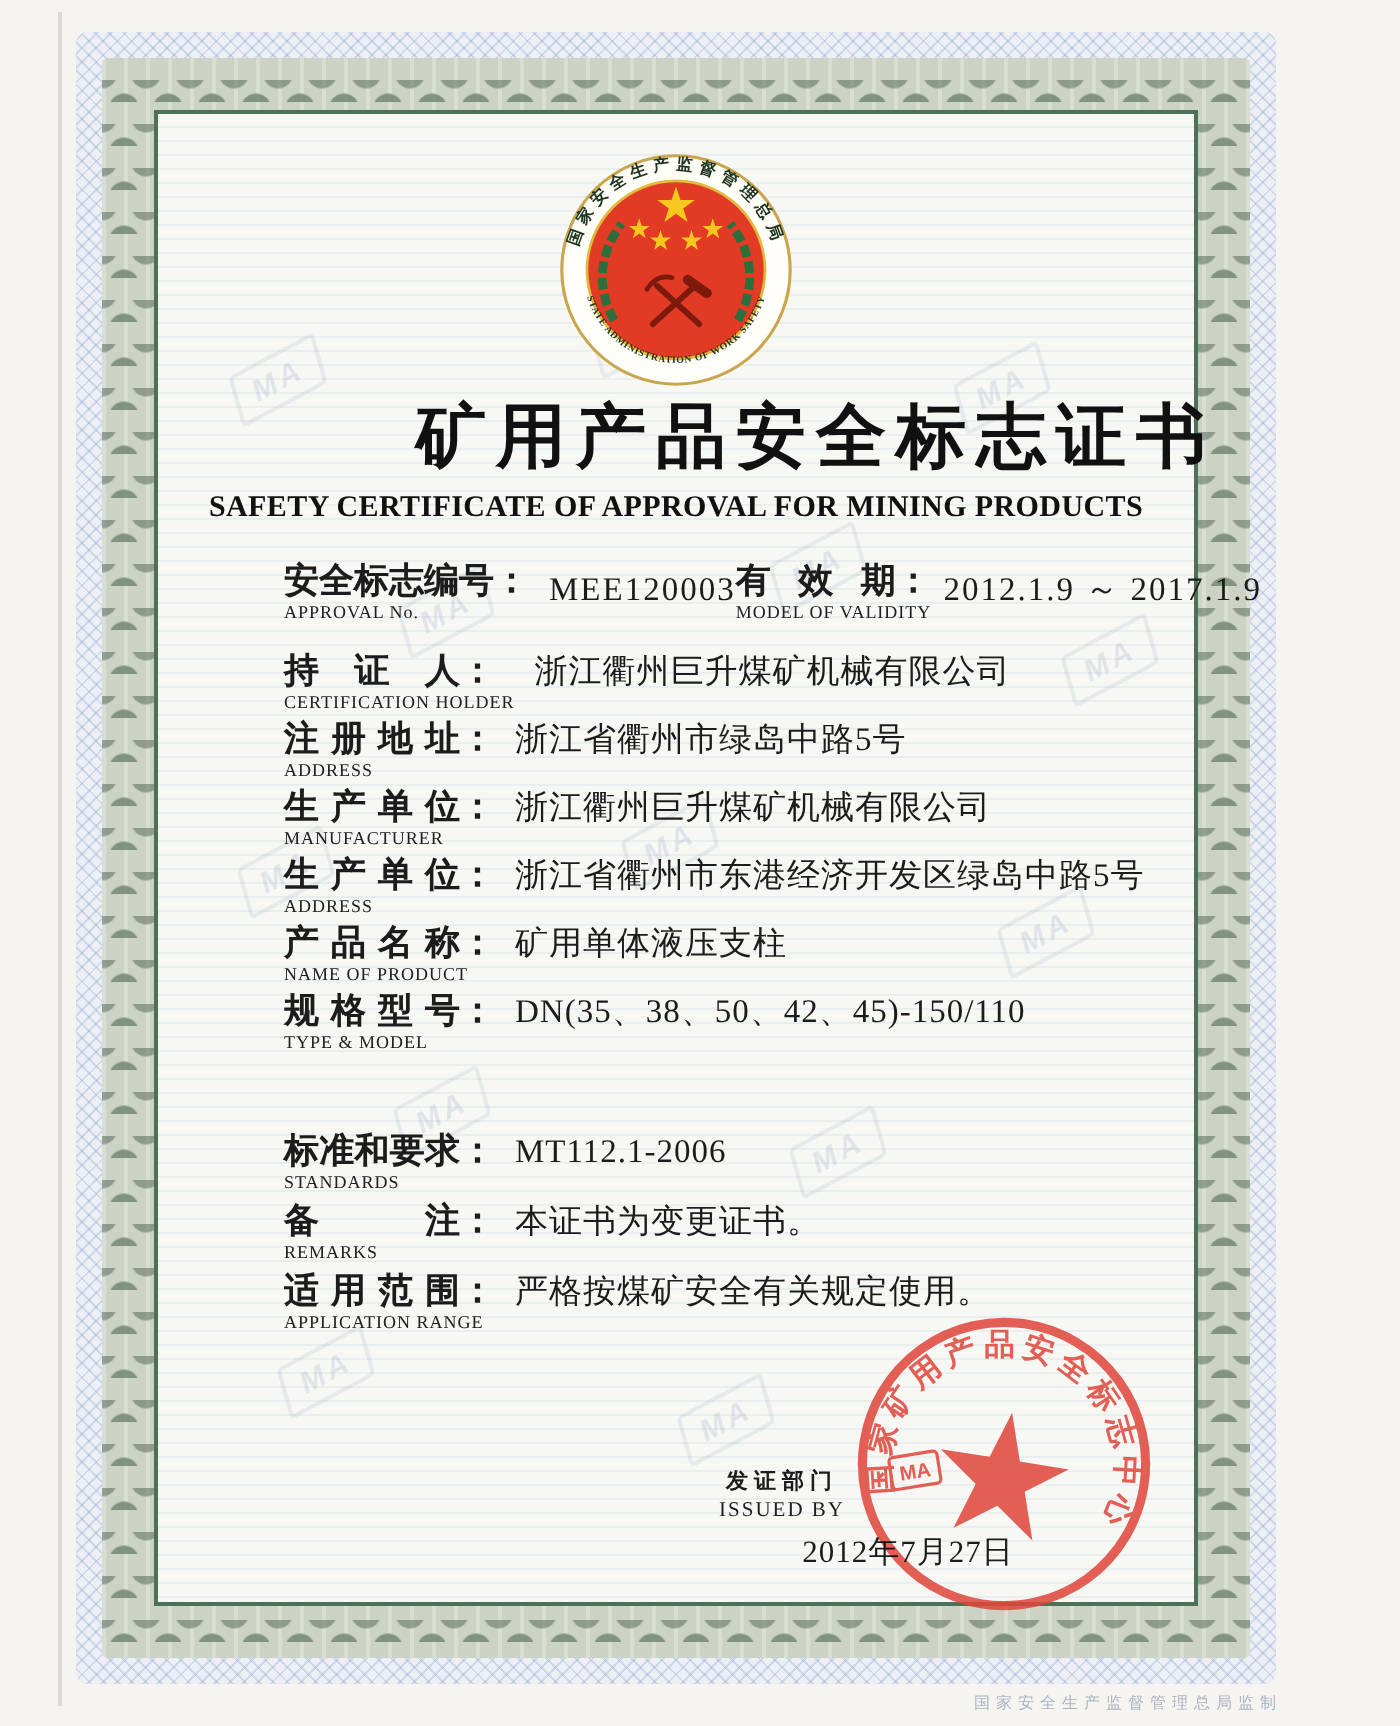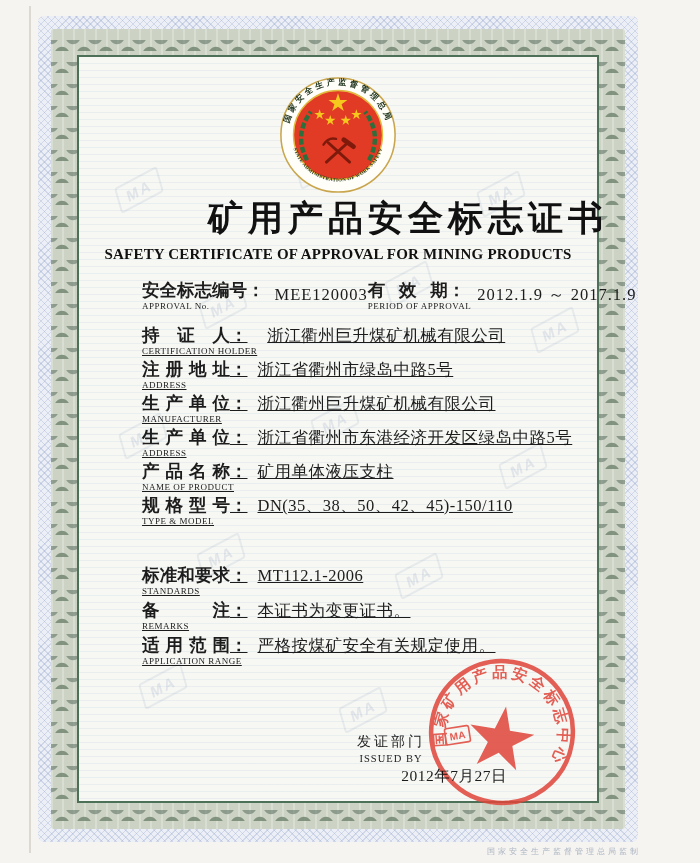--- a/index.html
+++ b/index.html
@@ -69,29 +69,29 @@
   .jlabel { display:inline-block; text-align:justify; text-align-last:justify; }
   .w88 { width:88px; } .w80 { width:80px; }
   .en-label { font-size:9px; letter-spacing:.5px; line-height:11px; margin-top:1px; color:#202020; white-space:nowrap; }
   .value { font-size:16.5px; line-height:19px; margin-left:10px; white-space:nowrap; letter-spacing:.5px; }
   .approval-row { position:absolute; top:224px; left:63px; right:10px; display:flex; }
   .ap-left { display:flex; width:272px; }
   .ap-right { display:flex; }
   .ap-right .value { margin-left:6px; margin-top:4px; letter-spacing:1px; }
   .group1 { position:absolute; top:269px; left:63px; }
   .group2 { position:absolute; top:509px; left:63px; }
-  .row { display:flex; height:34px;text-decoration:underline; }
+  .row { display:flex; height:34px; }
   .group2 .row { height:35px; }
   
   .declaration {
     position:absolute; top:627px; left:18px; width:472px;
     font-size:13px; line-height:1.6; text-indent:2em; letter-spacing:.3px; color:#151515;
   }
   .issued { position:absolute; top:676px; left:240px; width:144px; text-align:center; }
-  .issued-zh { font-size:14px; font-weight:normal; letter-spacing:3px; }
+  .issued-zh { font-size:11px; font-weight:bold; letter-spacing:3px; }
   .issued-en { font-size:10.5px; letter-spacing:1px; margin-top:2px; }
   .date { position:absolute; top:709px; left:300px; width:150px; text-align:center; font-size:15.5px; letter-spacing:.5px; }
   
   .seal {
     position:absolute; top:588px; left:336px; width:174px; height:174px;
     z-index:5; opacity:.86; mix-blend-mode:multiply; transform:rotate(9deg);
   }
   
   .imprint {
     position:absolute; left:487px; top:846px;
@@ -159,21 +159,21 @@
         <div class="ap-left">
           <div class="labelgrp">
             <div class="zh-line"><span>安全标志编号</span><span>：</span></div>
             <div class="en-label">APPROVAL No.</div>
           </div>
           <div class="value" style="margin-top:4px;letter-spacing:1px">MEE120003</div>
         </div>
         <div class="ap-right">
           <div class="labelgrp">
             <div class="zh-line"><span class="jlabel w80">有效期</span><span>：</span></div>
-            <div class="en-label">PERIOD OF APPROVAL</div>
+            <div class="en-label">MODEL OF VALIDITY</div>
           </div>
           <div class="value">2012.1.9 ～ 2017.1.9</div>
         </div>
       </div>
 
       <div class="group1">
         <div class="row">
           <div class="labelgrp">
             <div class="zh-line"><span class="jlabel w88">持证人</span><span>：</span></div>
             <div class="en-label">CERTIFICATION HOLDER</div>

